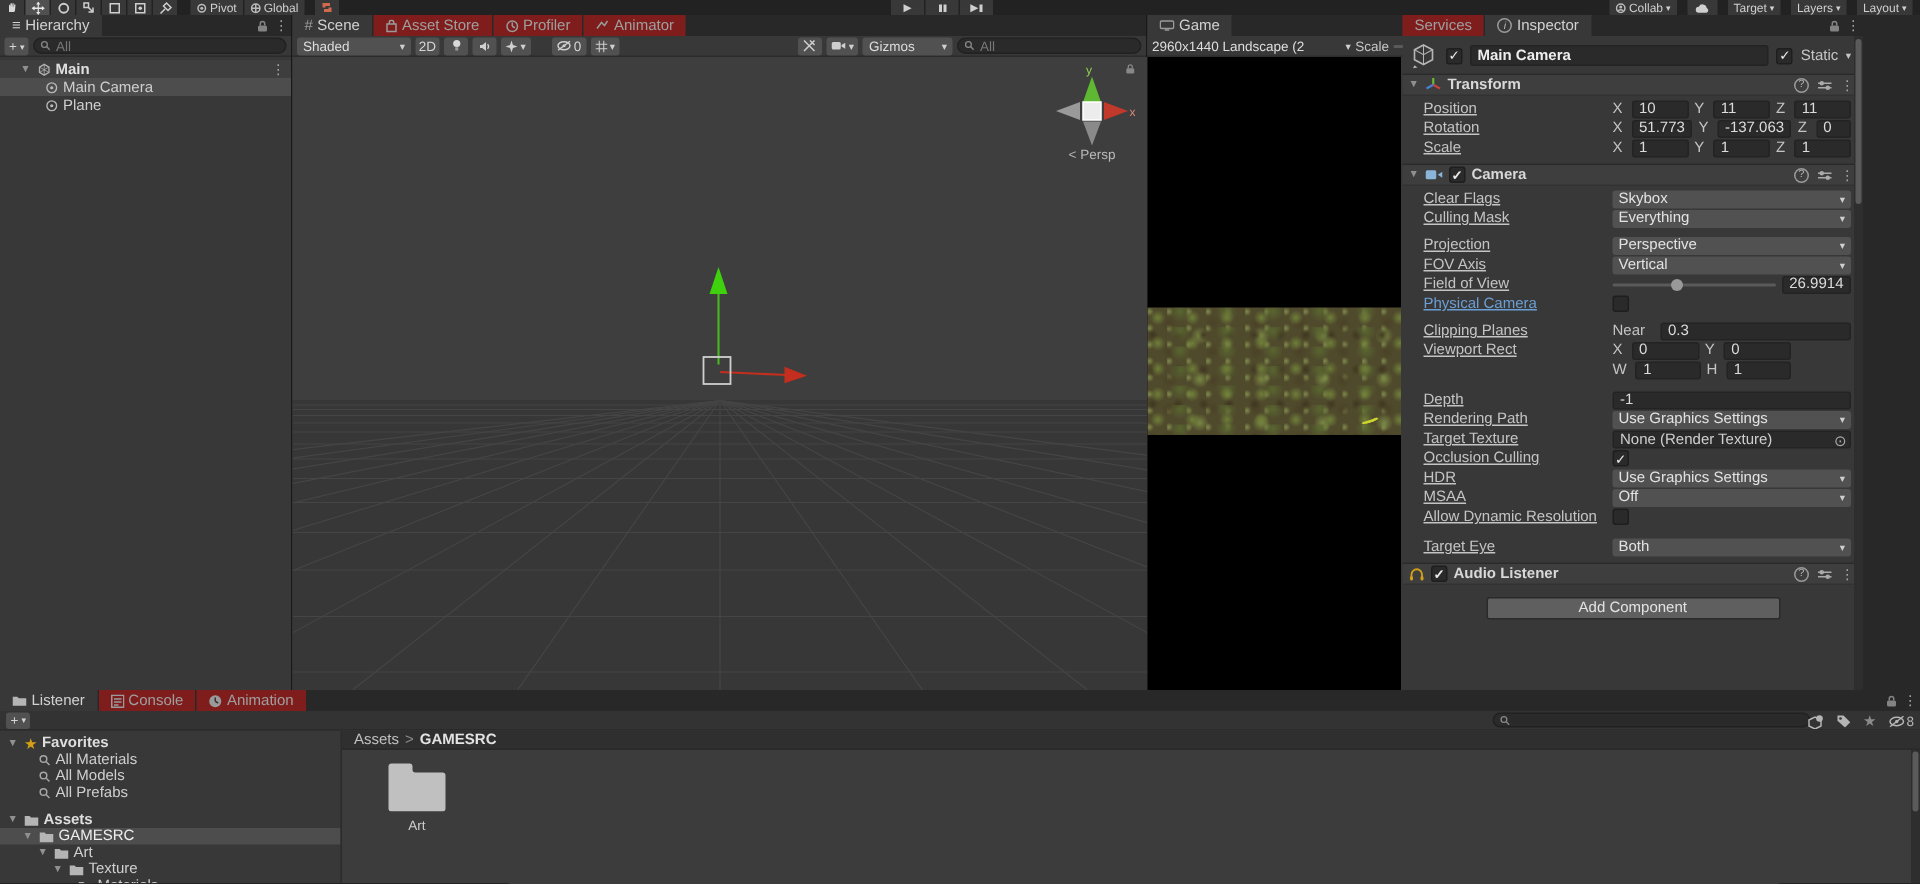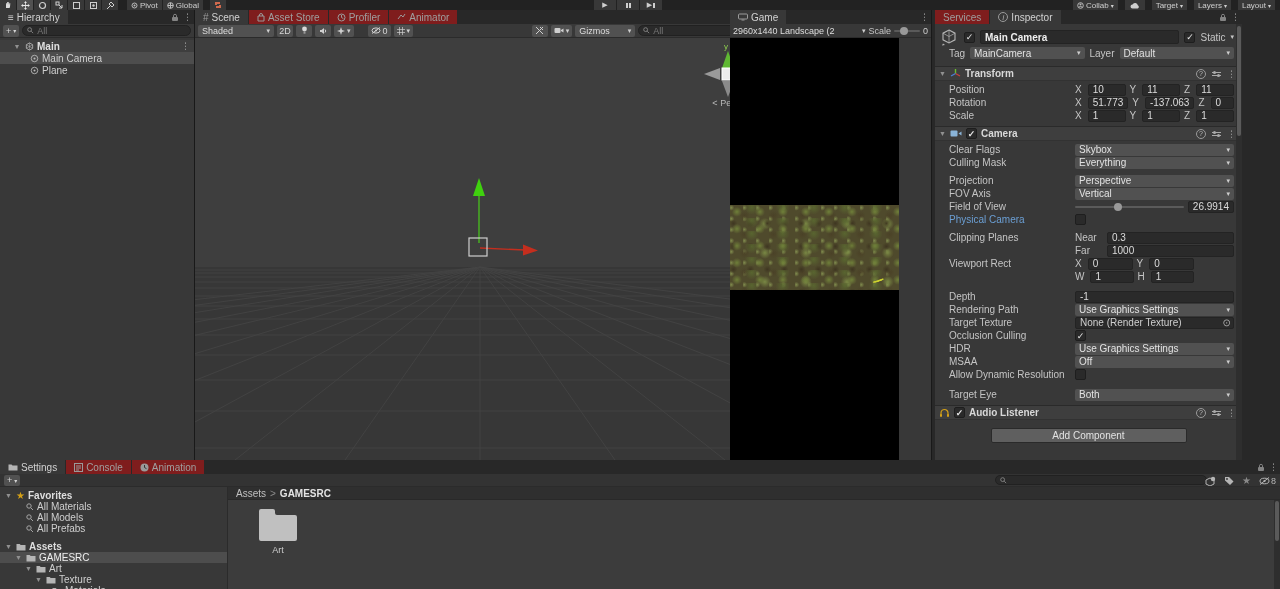--- a/index.html
+++ b/index.html
@@ -37,61 +37,61 @@
   .hrow.scene { background:#3e3e3e; }
   .hrow.sel { background:#4d4d4d; }
 
   
   #scene { left:195px; width:570px; }
   #scene-canvas { position:relative; width:570px; height:422px; background:linear-gradient(#3e3e3e 0 229px, #373737 229px 100%); overflow:hidden; }
   #orient-gizmo { position:absolute; right:6px; top:2px; width:62px; height:80px; text-align:center; }
   #persp-label { font-size:9px; color:#b9b9b9; margin-top:-4px; }
 
   
-  #game { left:730px; width:202px; }
+  #game { left:765px; width:202px; }
   #game-canvas { position:relative; width:169px; height:422px; background:#000; }
   #game-render { position:absolute; left:0; top:167px; width:169px; height:85px;
     background-color:#4f4a2c;
     background-image:
       radial-gradient(circle 5px at 30% 40%, rgba(113,130,58,.95) 0%, transparent 100%),
       radial-gradient(circle 7px at 70% 20%, rgba(90,104,48,.9) 0%, transparent 100%),
       radial-gradient(circle 4px at 20% 80%, rgba(62,53,32,.95) 0%, transparent 100%),
       radial-gradient(circle 6px at 85% 65%, rgba(128,146,72,.85) 0%, transparent 100%),
       radial-gradient(circle 5px at 50% 55%, rgba(74,64,38,.9) 0%, transparent 100%),
       radial-gradient(circle 3px at 10% 25%, rgba(140,155,85,.8) 0%, transparent 100%);
     background-size:23px 17px, 31px 13px, 17px 23px, 41px 29px, 29px 19px, 13px 11px; }
   #banana { position:absolute; right:14px; bottom:8px; width:14px; height:5px; border:2px solid transparent; border-bottom:2px solid #cdd32e; border-radius:50%; transform:rotate(-18deg); }
   #game-toolbar-val { color:#cfcfcf; }
   .slider { width:26px; height:2px; background:#5a5a5a; border-radius:1px; position:relative; }
   .slider i { position:absolute; left:6px; top:-3px; width:8px; height:8px; border-radius:50%; background:#999; }
 
   
   #inspector { left:935px; width:307px; border-right:none; }
   #insp-body { position:relative; height:436px; overflow:hidden; font-size:10px; padding-top:3px; }
   .irow { display:flex; align-items:center; height:13px; padding:0 8px 0 0; }
-  .ilbl { width:140px; padding-left:14px; color:#c4c4c4; white-space:nowrap; overflow:hidden; }
+  .ilbl { width:140px; padding-left:14px; color:#c4c4c4; white-space:nowrap; overflow:hidden;text-decoration:underline; }
   .ictrl { flex:1; display:flex; align-items:center; gap:4px; }
   .dd2 { flex:1; background:#515151; border-radius:2px; height:12px; display:flex; align-items:center; padding:0 4px; color:#e2e2e2; }
   .nf { flex:1; background:#2a2a2a; border:1px solid #232323; border-radius:2px; height:12px; display:flex; align-items:center; padding:0 4px; color:#dcdcdc; }
   .axl { color:#c4c4c4; margin-right:2px; }
   .cb { width:11px; height:11px; background:#2a2a2a; border:1px solid #1e1e1e; border-radius:2px; display:flex; align-items:center; justify-content:center; font-size:9px; color:#e8e8e8; }
   .comp-header { height:15px; background:#3e3e3e; border-top:1px solid #2a2a2a; border-bottom:1px solid #323232; display:flex; align-items:center; gap:4px; padding:0 6px 0 4px; font-weight:bold; color:#d8d8d8; margin-top:4px; }
   .comp-header .tri { font-size:7px; color:#909090; }
   .hdr-tools { margin-left:auto; display:flex; gap:6px; align-items:center; font-weight:normal; color:#bbb; }
   .circle-ic { width:10px; height:10px; border-radius:50%; border:1px solid #9a9a9a; font-size:7px; display:flex; align-items:center; justify-content:center; color:#bbb; font-style:italic; }
   .preset-ic { display:flex; flex-direction:column; gap:2px; }
   .preset-ic i { width:9px; height:1px; background:#aaa; position:relative; }
   .preset-ic i:before { content:""; position:absolute; top:-1px; width:3px; height:3px; border-radius:50%; background:#aaa; }
   .preset-ic i:nth-child(1):before { left:1px; } .preset-ic i:nth-child(2):before { left:5px; }
   #insp-scroll { position:absolute; right:0; top:14px; width:6px; height:436px; background:#2e2e2e; }
   #insp-thumb { position:absolute; left:1px; top:2px; width:4px; height:110px; background:#5a5a5a; border-radius:2px; }
   #addcomp { margin:8px auto 0; width:196px; height:15px; background:#5f5f5f; border:1px solid #2a2a2a; border-radius:2px; display:flex; align-items:center; justify-content:center; color:#e2e2e2; }
   .bluelink { color:#6b9fd4; }
   .colorfield { flex:1; height:11px; background:#2a4a71; border:1px solid #1e1e1e; display:flex; }
-  .objfield { flex:1; background:#2a2a2a; border:1px solid #232323; border-radius:2px; height:12px; display:flex; align-items:center; padding:0 2px 0 4px; color:#cfcfcf;gap:22px; }
+  .objfield { flex:1; background:#2a2a2a; border:1px solid #232323; border-radius:2px; height:12px; display:flex; padding:0 2px 0 4px; color:#cfcfcf;gap:22px; }
 
   
   #bottom { position:absolute; left:0; top:460px; width:1280px; height:129px; background:#383838; }
   #proj-toolbar { height:13px; background:#333; border-bottom:1px solid #2b2b2b; display:flex; align-items:center; padding:0 4px; font-size:9px; position:relative; }
   #proj-search { position:absolute; left:995px; width:212px; height:10px; top:1px; }
   #proj-icons { position:absolute; right:4px; top:0; display:flex; gap:8px; align-items:center; height:13px; color:#b5b5b5; font-size:9px; }
   #proj-body { display:flex; height:102px; }
   #proj-tree { width:228px; border-right:1px solid #2b2b2b; padding-top:3px; font-size:10px; overflow:hidden; }
   .prow { height:11px; display:flex; align-items:center; gap:3px; color:#cfcfcf; }
   .prow .tri { width:9px; text-align:center; font-size:7px; color:#909090; }
@@ -494,32 +494,20 @@
           </span>
         <div class="nf" style="height:14px;font-weight:bold;color:#eee">
             <span>Main Camera</span>
           </div>
         <span class="cb">
             <span>✓</span>
           </span>
         <span>Static</span>
         <span style="font-size:7px">▾</span>
       </div>
-      <div style="display:flex;align-items:center;gap:5px;padding:2px 8px 3px 4px;height:17px">
-        <span style="width:26px;text-align:right">Tag</span>
-        <div class="dd2">
-            <span>MainCamera</span>
-            <span class="ddarrow">▾</span>
-          </div>
-        <span>Layer</span>
-        <div class="dd2">
-            <span>Default</span>
-            <span class="ddarrow">▾</span>
-          </div>
-      </div>
 
       <div class="comp-header">
         <span class="tri">▼</span>
         <svg width="11" height="11" viewBox="0 0 11 11">
             <path d="M5.5 5.5L5.5 1" stroke="#6abe30" stroke-width="1.4"></path>
             <path d="M5.5 5.5L10 8" stroke="#c8413b" stroke-width="1.4"></path>
             <path d="M5.5 5.5L1 8" stroke="#4a7fd4" stroke-width="1.4"></path>
           </svg>
         <span>Transform</span>
         <div class="hdr-tools">
@@ -661,29 +649,20 @@
       <div class="irow">
         <span class="ilbl">Clipping Planes</span>
         <div class="ictrl">
           <span class="axl" style="width:26px">Near</span>
           <div class="nf">
               <span>0.3</span>
             </div>
         </div>
       </div>
       <div class="irow">
-        <span class="ilbl"></span>
-        <div class="ictrl">
-          <span class="axl" style="width:26px">Far</span>
-          <div class="nf">
-              <span>1000</span>
-            </div>
-        </div>
-      </div>
-      <div class="irow">
         <span class="ilbl">Viewport Rect</span>
         <div class="ictrl" style="padding-right:40px">
           <span class="axl">X</span>
             <div class="nf">
               <span>0</span>
             </div>
           <span class="axl">Y</span>
             <div class="nf">
               <span>0</span>
             </div>
@@ -800,21 +779,21 @@
         <div id="insp-thumb"></div>
       </div>
   </div>
 
   <div id="bottom">
     <div class="tabbar">
       <div class="tab active">
         <svg width="10" height="8" viewBox="0 0 10 8">
             <path d="M0.5 1.5h3l1 1h5v5h-9z" fill="#b5b5b5"></path>
           </svg>
-        <span>Settings</span>
+        <span>Listener</span>
       </div>
       <div class="tab">
         <svg width="9" height="9" viewBox="0 0 9 9">
             <rect x="0.5" y="0.5" width="8" height="8" fill="none" stroke="#9a9a9a"></rect>
             <path d="M2 3h5M2 5h5M2 7h3" stroke="#9a9a9a"></path>
           </svg>
         <span>Console</span>
       </div>
       <div class="tab">
         <svg width="9" height="9" viewBox="0 0 9 9">

